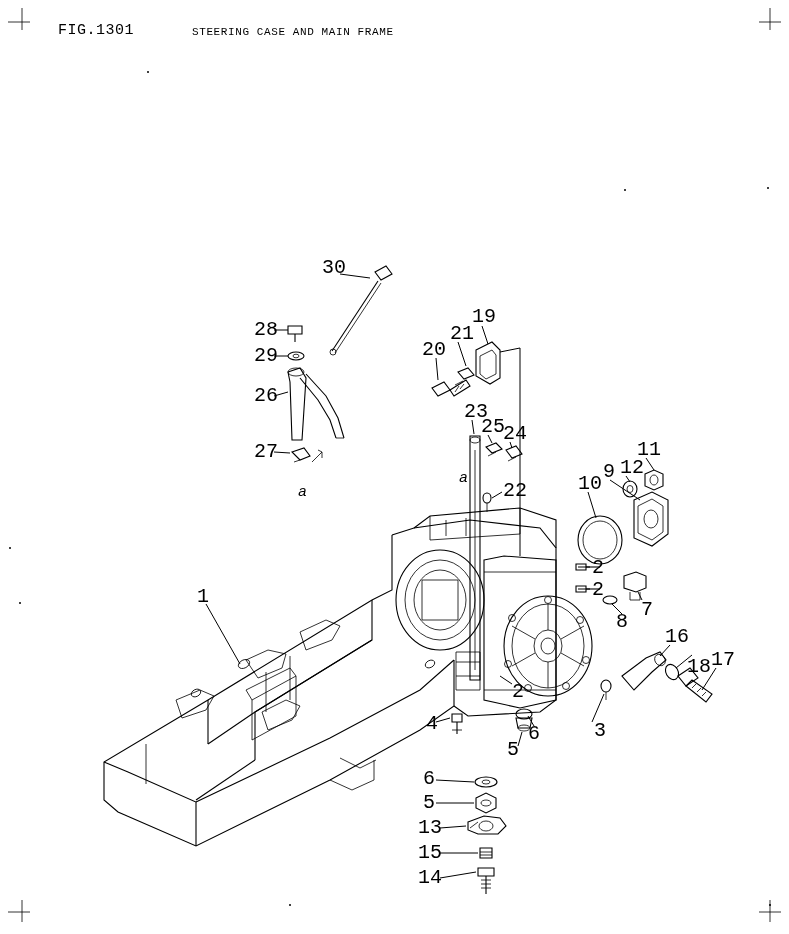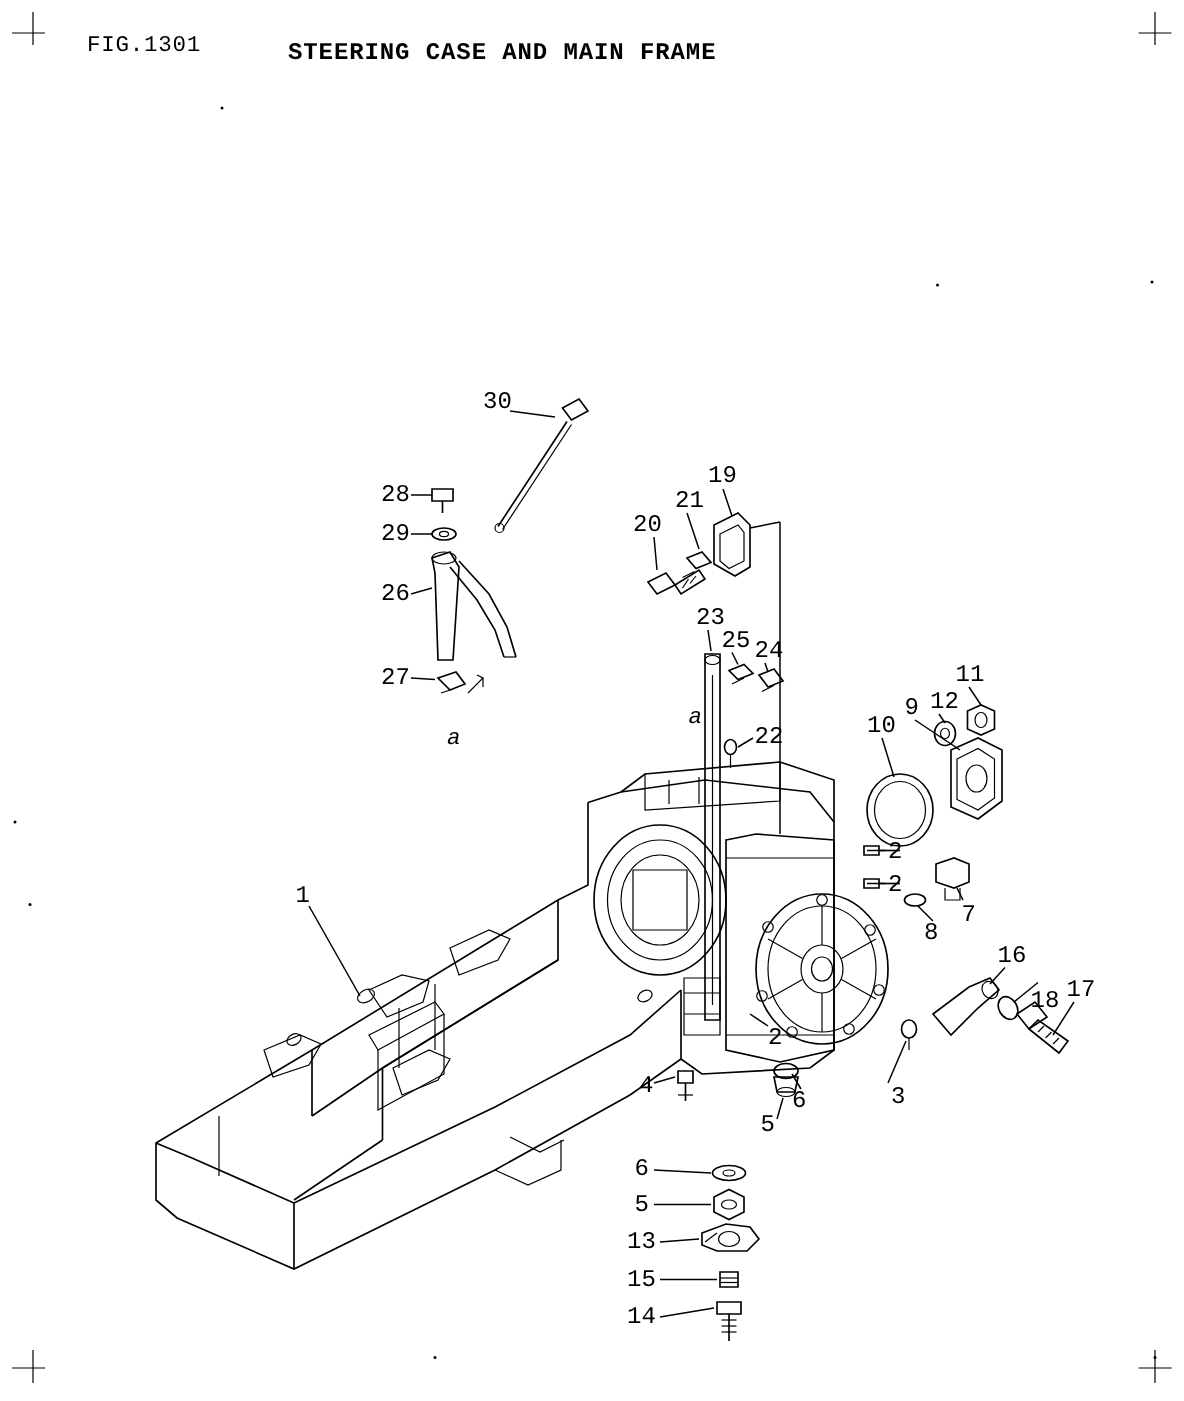--- a/index.html
+++ b/index.html
@@ -33,29 +33,29 @@
     font-size: 12px;
     font-weight: bold;
     letter-spacing: 1px;
     white-space: nowrap;
   }
   .title-en {
     position: absolute;
     left: 192px;
     top: 26px;
     font-family: "Liberation Mono", monospace;
-    font-size: 16px;
-    font-weight: bold;
+    font-size: 11px;
+    font-weight: normal;
     letter-spacing: 0.6px;
     white-space: nowrap;
   }
   .callout {
     position: absolute;
     font-family: "Liberation Mono", monospace;
-    font-size: 16px;
+    font-size: 20px;
     line-height: 14px;
     white-space: nowrap;
   }
   .callout.italic {
     font-style: italic;
     font-size: 15px;
   }
   #svg-layer {
     position: absolute;
     left: 0;

